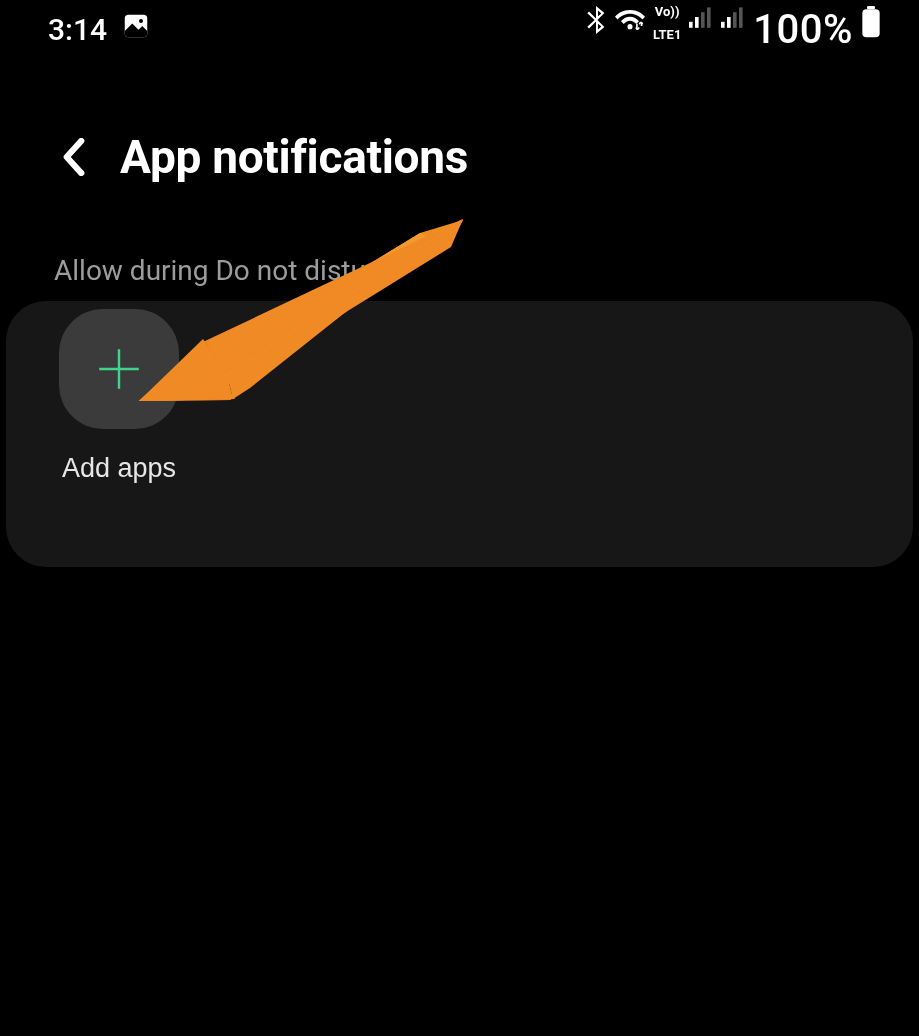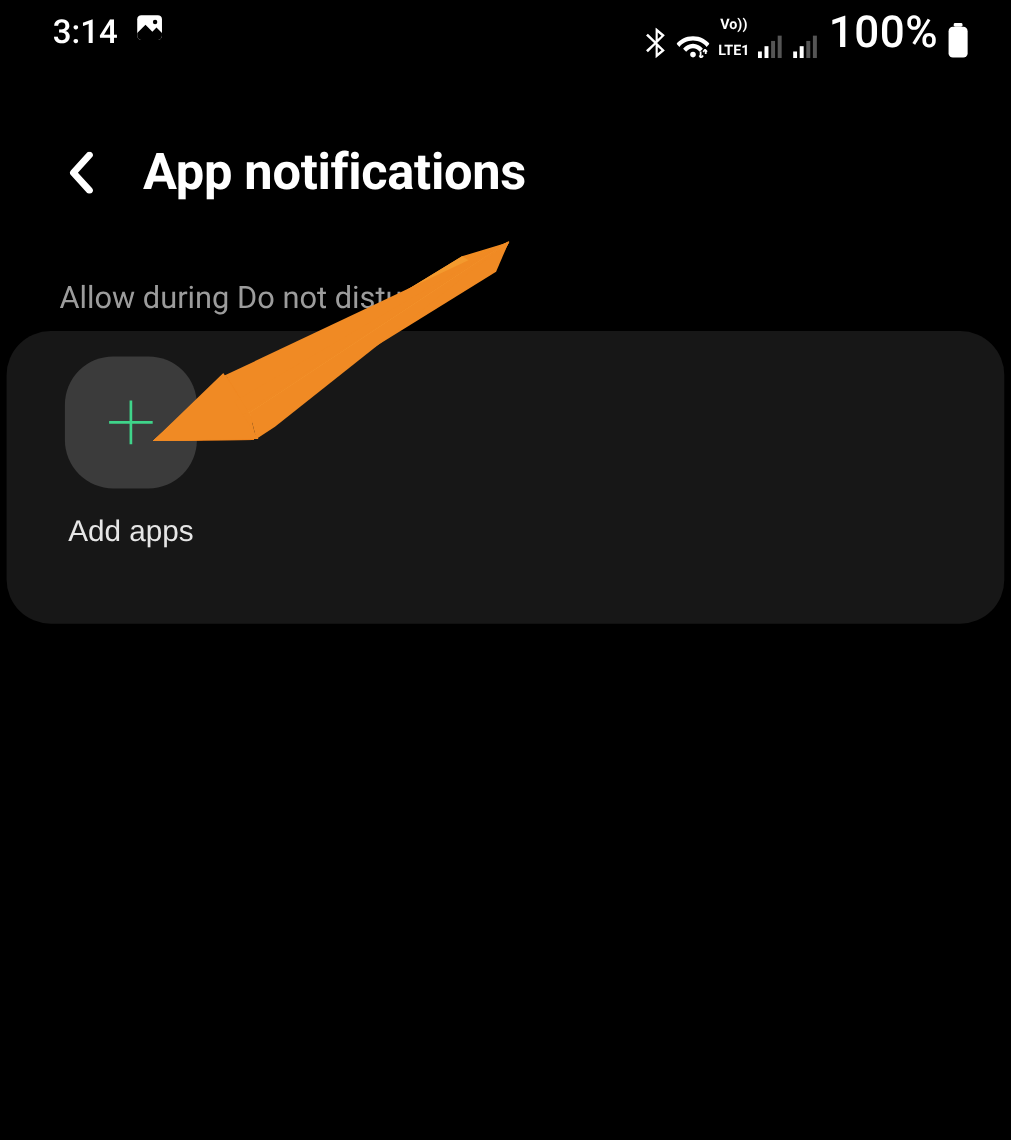--- a/index.html
+++ b/index.html
@@ -18,29 +18,29 @@
       display: flex;
       justify-content: space-between;
       align-items: center;
       height: 58px;
       padding: 0 38px 0 48px;
       font-size: 30px;
       font-weight: 500;
       color: #fff;
     }
     .status-left { display: flex; align-items: center; gap: 14px; }
-    .status-right { display: flex; align-items: flex-end; gap: 8px; }
+    .status-right { display: flex; align-items: flex-start; gap: 8px; }
     .status-right .ico { display: inline-flex; align-items: center; justify-content: center; }
     .battery-pct { font-size: 40px; letter-spacing: 0.5px; }
 
     
     .page-header {
       display: flex;
       align-items: center;
-      gap: 36px;
+      gap: 26px;
       padding: 72px 50px 36px 54px;
     }
     .back-btn {
       width: 40px; height: 40px;
       display: inline-flex; align-items: center; justify-content: center;
       color: #fff;
       background: none; border: none; cursor: pointer;
     }
     .page-title {
       font-size: 46px;
@@ -53,21 +53,21 @@
       color: #9c9c9c;
       font-size: 28px;
       padding: 34px 54px 14px 54px;
     }
 
     
     .card {
       margin: 0 6px;
       background: #171717;
       border-radius: 40px;
-      padding: 23px 36px 46px 36px;
+      padding: 8px 36px 46px 36px;
       min-height: 266px;
       display: flex;
       align-items: flex-start;
     }
     .add-apps {
       display: flex;
       flex-direction: column;
       align-items: center;
       gap: 24px;
       width: 154px;

